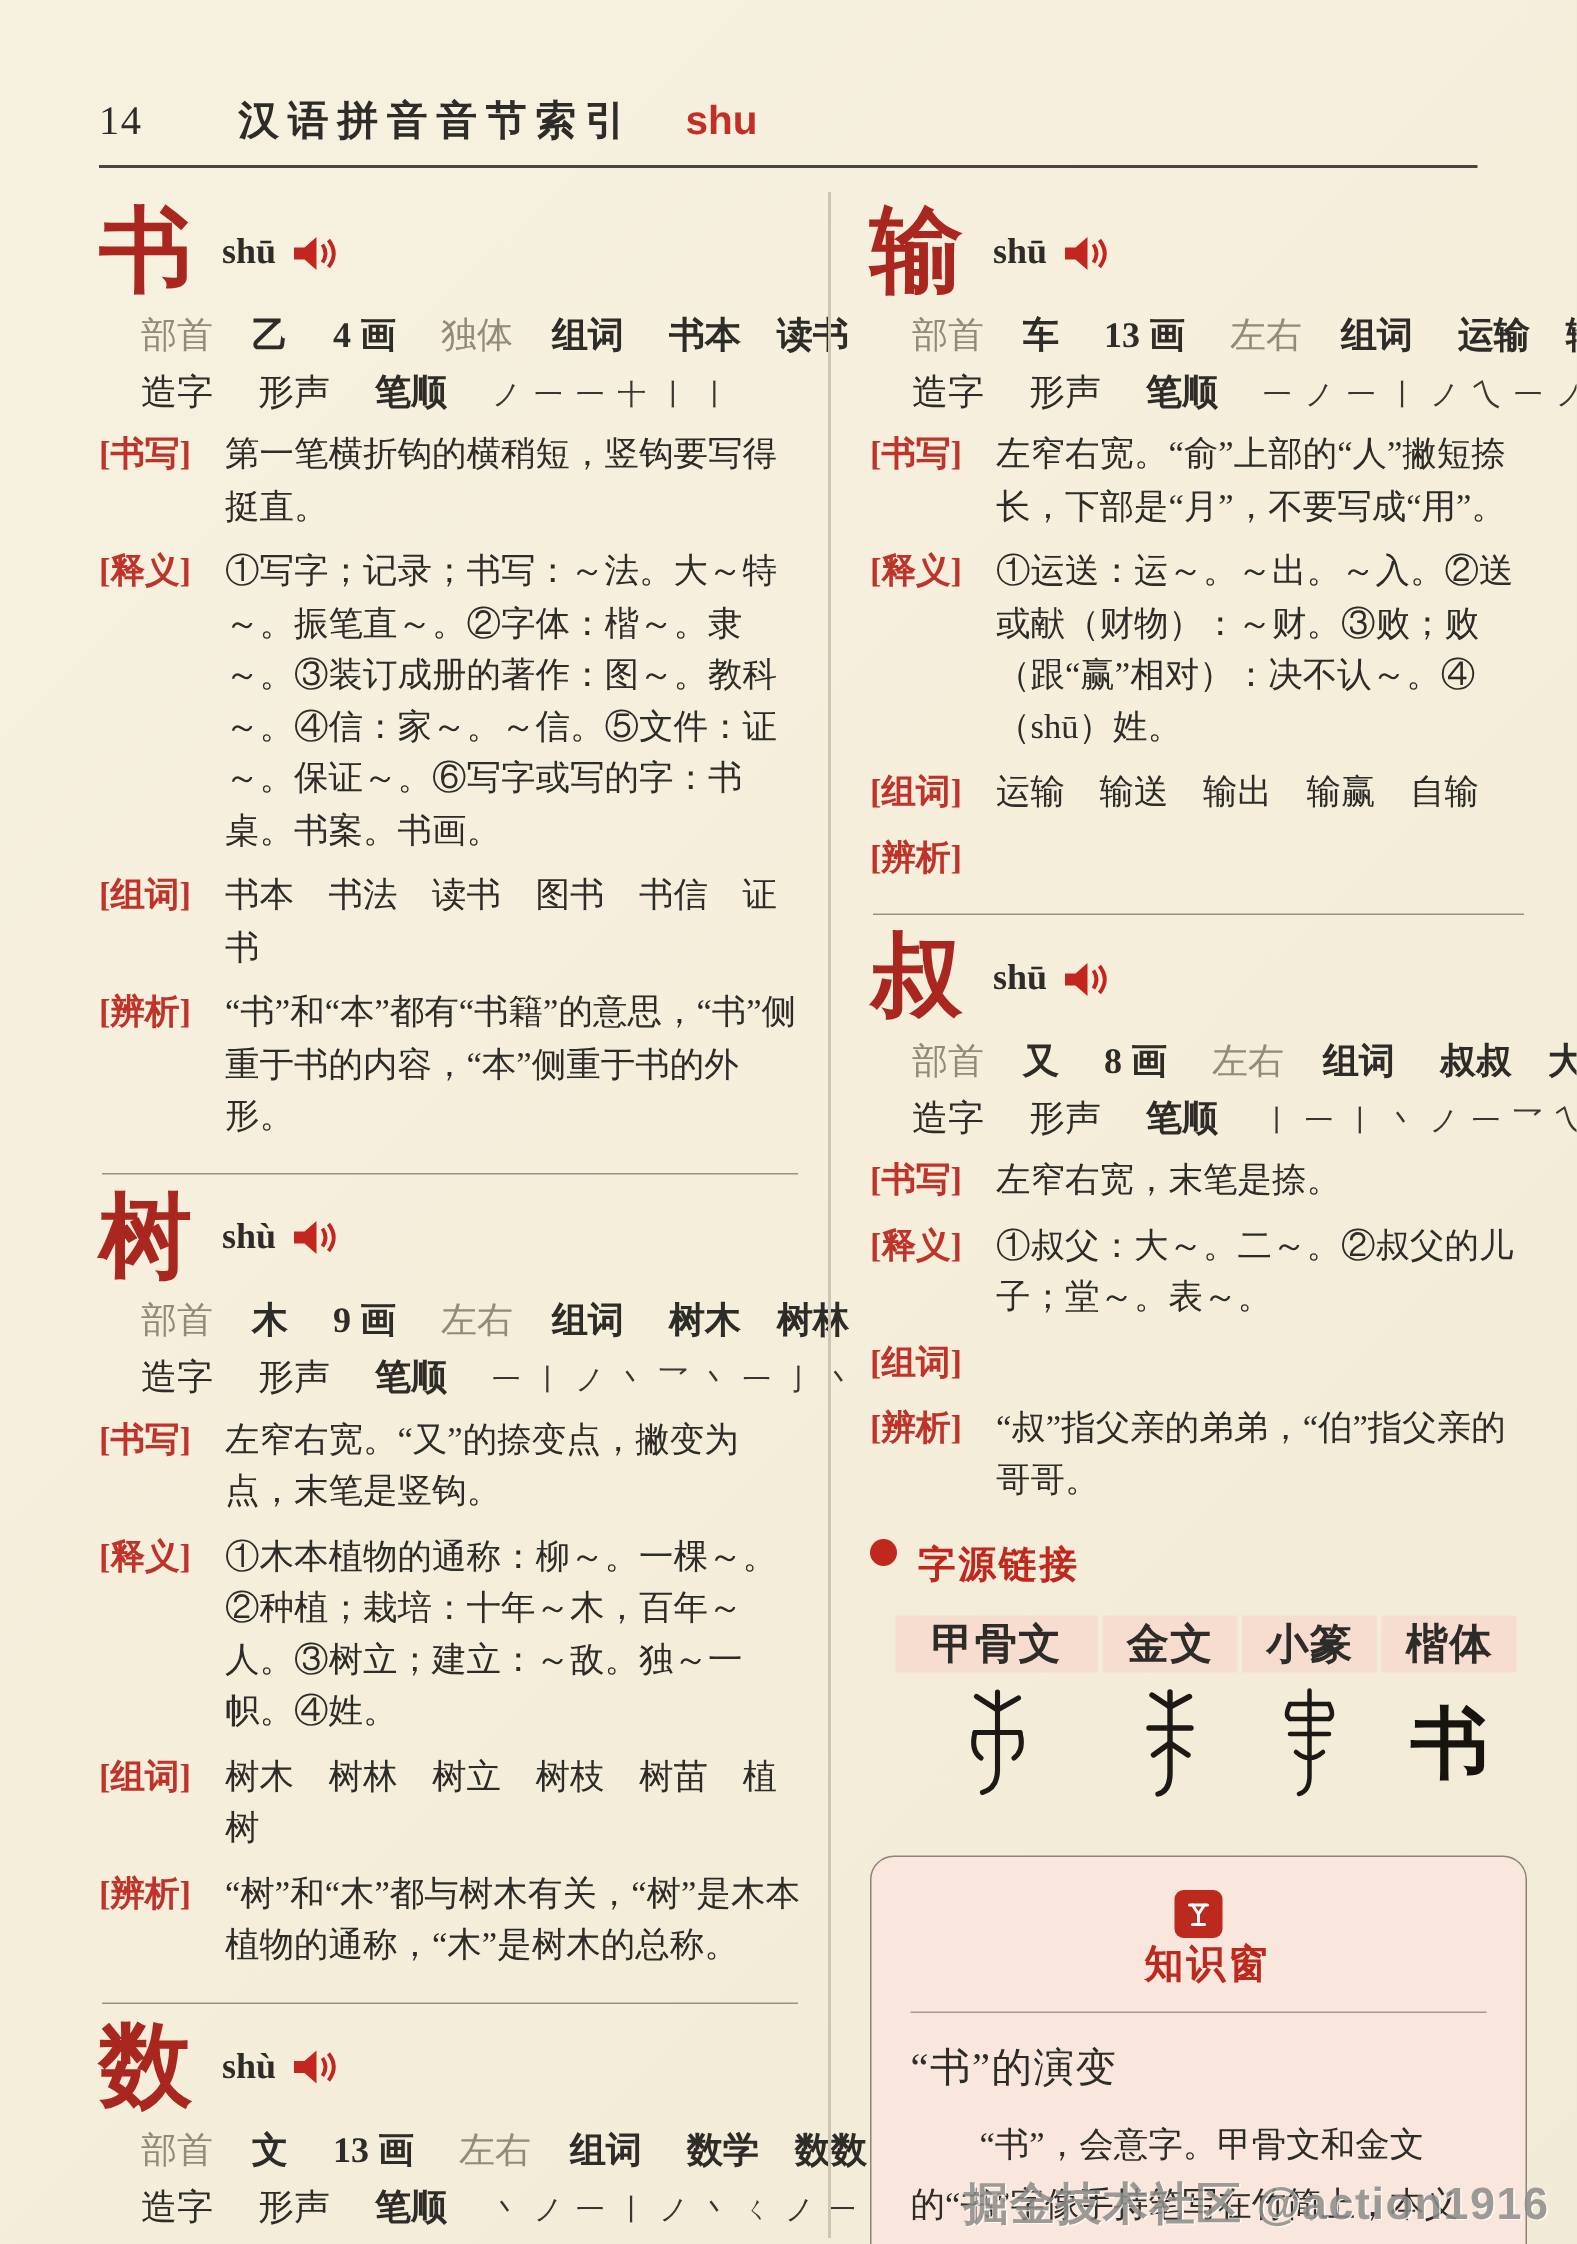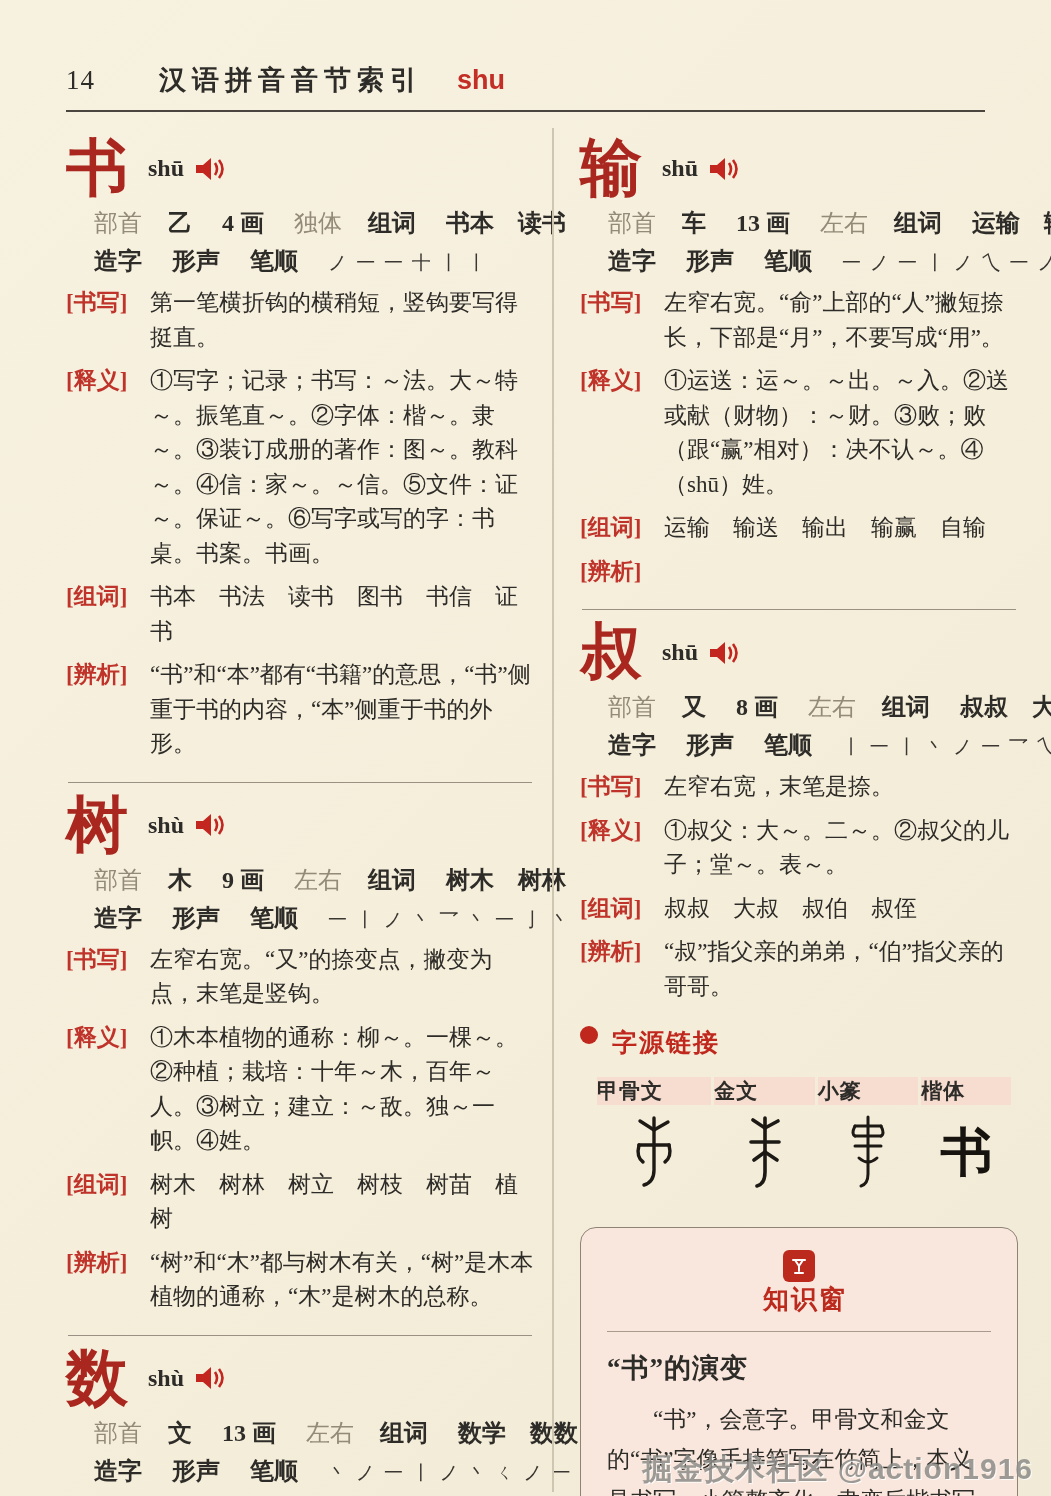--- a/index.html
+++ b/index.html
@@ -27,45 +27,45 @@
   .col-right{ width:438px; margin-left:46px; padding-top:14px; }
   .vrule{ position:absolute; left:552px; top:128px; bottom:4px; width:2px; background:#cfc6b2; }
   
   .entry-head{ display:flex; align-items:center; margin:10px 0 6px 0; }
   .bigchar{ font-size:62px; line-height:1.05; color:#a9271f; font-weight:bold; }
   .pinyin{ font-size:24px; font-weight:bold; margin-left:20px; font-family:"Liberation Serif",serif; }
   .spk{ margin-left:10px; display:inline-flex; }
   .meta{ font-size:24px; margin:6px 0 2px 28px; white-space:nowrap; }
   .meta .g{ color:#938a77; margin-right:26px; }
   .meta .b{ font-weight:bold; margin-right:30px; }
-  .meta .n{ margin-right:30px;font-weight:bold; }
+  .meta .n{ margin-right:30px; }
   .meta .strokes{ font-size:19px; letter-spacing:2px; color:#3a3732; margin-right:0; }
   .sec{ display:flex; margin:9px 0; line-height:1.5; }
   .sec .tag{ color:#bf332a; font-weight:bold; font-size:23px; flex:none; width:84px; }
   .sec .bd{ font-size:23px; flex:1; }
   .rule{ height:1px; background:#9a9184; margin:20px 2px 6px 2px; }
   
   .ziyuan{ margin-top:22px; }
   .zy-head{ display:flex; }
   .zy-bullet{ width:18px; height:18px; border-radius:50%; background:#c0271d; display:inline-block; }
   .zy-title{ color:#c0271d; font-weight:bold; font-size:25px; margin-left:14px; letter-spacing:2px; }
   .zy-table{ width:96%; margin:18px 0 0 14px; border-collapse:separate; border-spacing:3px 0; }
-  .zy-table th{ background:#f6ddd0; font-size:21px; font-weight:bold; height:26px; text-align:left; letter-spacing:1px; }
+  .zy-table th{ background:#f6ddd0; font-size:28px; font-weight:bold; height:26px; text-align:center; letter-spacing:1px; }
   .zy-table td{ height:96px; text-align:center; vertical-align:middle; }
   .kaiti{ font-size:52px; font-weight:bold; color:#17140f; }
   
   .kbox{
     margin-top:26px; background:#f9e7dd; border:1px solid #8f8376;
     border-radius:16px; padding:22px 26px 28px 26px; min-height:296px;
   }
   .kbox-head{ display:flex; align-items:center;flex-direction:column; }
   .kicon{ width:32px; height:32px; border-radius:6px; background:#bc2a1e; display:inline-flex; align-items:center; justify-content:center; }
   .kbox-label{ color:#bc2a1e; font-weight:bold; font-size:26px; margin-left:12px; letter-spacing:2px; }
   .kbox-rule{ height:1px; background:#a89a8d; margin:14px 0 18px 0; }
-  .kbox-title{ font-size:27px; font-weight:bold; letter-spacing:1px; }
+  .kbox-title{ font-size:27px; font-weight:normal; letter-spacing:1px; }
   .kbox-body{ font-size:23px; line-height:1.75; margin-top:14px; text-indent:2em; }
   
   .wm{
     position:absolute; right:18px; bottom:6px;
     font-family:"Liberation Sans","DejaVu Sans",sans-serif;
     font-size:30px; font-weight:bold; color:#8d8d89; opacity:.85; letter-spacing:1px;
     text-shadow:1px 1px 0 #ffffff;
   }
 </style>
 </head>
@@ -249,21 +249,20 @@
         <div class="sec">
             <span class="tag">[书写]</span>
             <span class="bd">左窄右宽，末笔是捺。</span>
           </div>
         <div class="sec">
             <span class="tag">[释义]</span>
             <span class="bd">①叔父：大～。二～。②叔父的儿子；堂～。表～。</span>
           </div>
         <div class="sec">
             <span class="tag">[组词]</span>
-            <span class="bd">叔叔　大叔　叔伯　叔侄</span>
           </div>
         <div class="sec">
             <span class="tag">[辨析]</span>
             <span class="bd">“叔”指父亲的弟弟，“伯”指父亲的哥哥。</span>
           </div>
       </section>
 
       <div class="ziyuan">
         <div class="zy-head">
           <span class="zy-bullet"></span>

